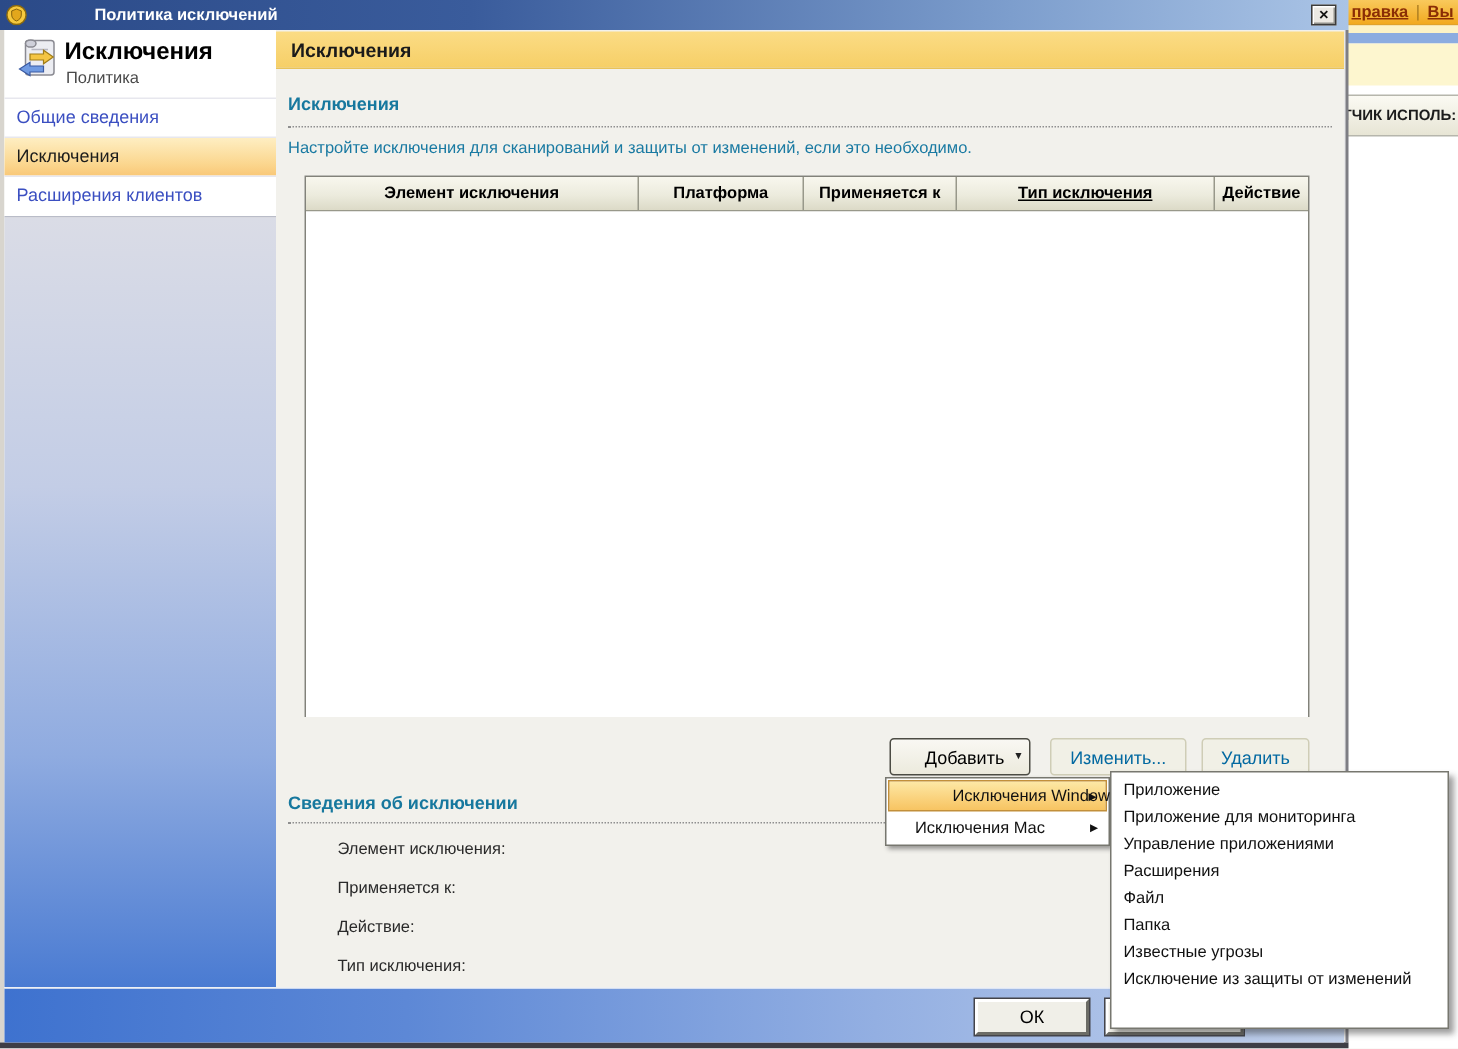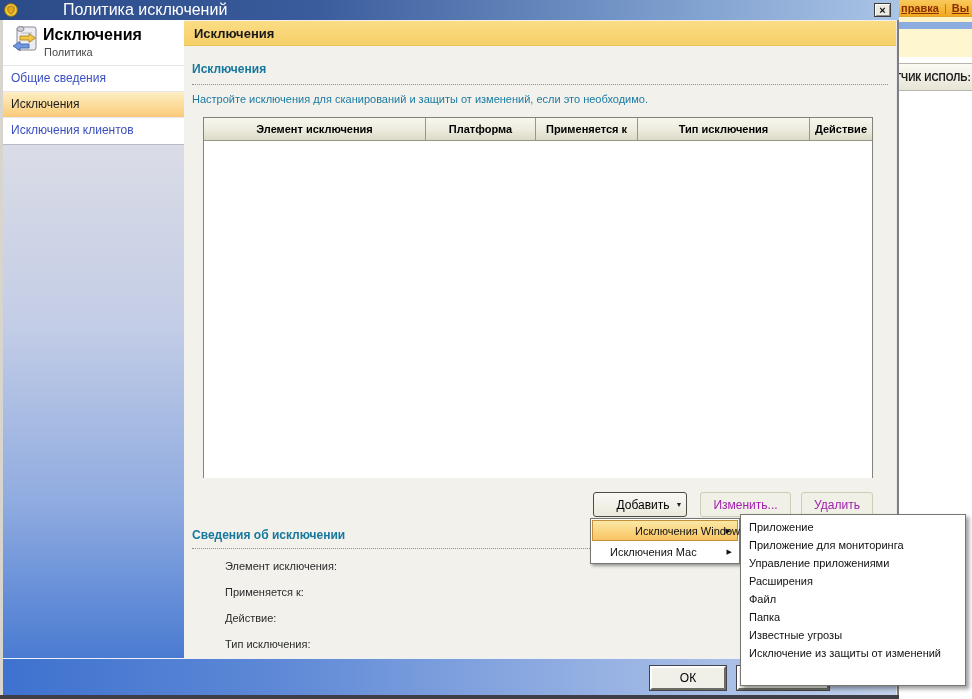--- a/index.html
+++ b/index.html
@@ -28,21 +28,21 @@
     border-top:1px solid #b6b6ac; border-bottom:1px solid #b6b6ac;
     display:flex; align-items:center; overflow:hidden;
     font-weight:bold; font-size:10px; color:#1c1c1c; white-space:nowrap; }
 
   
   #dialog { left:0; top:0; width:899px; height:699px; z-index:1; }
 
   .titlebar { left:0; top:0; width:899px; height:20px;
     background:linear-gradient(90deg,#2b4a88 0%, #3a5c9c 35%, #7d9ecd 75%, #aac4e6 100%);
     display:flex; align-items:center; padding-left:4px; gap:5px; }
-  .titlebar-text { color:#ffffff; font-weight:normal; font-size:16px; white-space:nowrap;padding-left:40px; }
+  .titlebar-text { color:#ffffff; font-weight:bold; font-size:11px; white-space:nowrap;padding-left:40px; }
   .close-btn { position:absolute; right:8px; top:3px; width:17px; height:14px;
     background:#ece9e3; border:1px solid #3c3c3c;
     box-shadow:inset 1px 1px 0 #ffffff, inset -1px -1px 0 #8f8f8a;
     display:flex; align-items:center; justify-content:center;
     font-size:11px; font-weight:bold; color:#111; line-height:1; cursor:default; }
 
   .frame-left  { left:0; top:20px; width:3px; height:675px; background:#d8d5ce; }
   .frame-right { left:896px; top:20px; width:3px; height:675px; background:#7e7e84; border-left:1px solid #e9e9e9; }
   .frame-bottom{ left:0; top:695px; width:899px; height:4px; background:#3e3e46; }
 
@@ -79,21 +79,21 @@
     border-bottom:1px solid #98988a; }
   .exc-th { display:flex; align-items:center; justify-content:center;
     font-weight:bold; font-size:11px; color:#000;
     border-right:1px solid #98988a; white-space:nowrap; overflow:hidden; }
   .exc-th:last-child { border-right:none; }
 
   .btn { position:absolute; height:25px; border-radius:3px; font-size:12px;
     display:flex; align-items:center; justify-content:center; gap:6px; cursor:pointer;
     background:linear-gradient(180deg,#f9f8f3,#eceadd); }
   .btn.enabled { border:1px solid #4c4c44; color:#000; }
-  .btn.disabled { border:1px solid #cfcdb6; color:#a21caf; background:#f1f0e6; cursor:default; }
+  .btn.disabled { border:1px solid #cfcdb6; color:#0369a1; background:#f1f0e6; cursor:default; }
   .caret { font-size:7px; line-height:1; color:#222; }
 
   .detail-label { position:absolute; left:225px; font-size:11px; color:#2a2a2a; white-space:nowrap; }
 
   
   .bottom-bar { left:3px; top:658px; width:893px; height:37px;
     background:linear-gradient(90deg,#3e72cf 0%, #5d88d6 30%, #93afe2 65%, #c3d2ec 100%);
     border-top:1px solid #eef0f4; z-index:2; }
   .dlg-btn { position:absolute; height:24px; background:#f0efe8;
     border-top:2px solid #ffffff; border-left:2px solid #ffffff;
@@ -165,38 +165,38 @@
           <line x1="13" y1="8" x2="24" y2="8" stroke="#b8b8c2" stroke-width="1"></line>
           <path d="M12 11 H21 V8.5 L27.5 13 L21 17.5 V15 H12 Z" fill="#f4c544" stroke="#a07d18" stroke-width="0.8"></path>
           <path d="M21 19 H12 V16.5 L5 21 L12 25.5 V23 H21 Z" fill="#6f9ae2" stroke="#3a5aa2" stroke-width="0.8"></path>
         </svg>
       </span>
       <span class="sidebar-head-title">Исключения</span>
       <span class="sidebar-head-sub">Политика</span>
     </div>
     <div class="nav-item">Общие сведения</div>
     <div class="nav-item selected">Исключения</div>
-    <div class="nav-item">Исключения клиентов</div>
+    <div class="nav-item">Расширения клиентов</div>
   </div>
 
   <div class="abs content"></div>
   <div class="abs content-header">
     <span>Исключения</span>
   </div>
 
   <div class="abs section-title" style="left:192px; top:62px;">Исключения</div>
   <div class="abs dotted" style="left:192px; top:84px; width:696px;"></div>
   <div class="abs section-desc" style="left:192px; top:93px;">Настройте исключения для сканирований и защиты от изменений, если это необходимо.</div>
 
   <div class="abs exc-table">
     <div class="exc-thead">
       <div class="exc-th" style="width:222px;">Элемент исключения</div>
       <div class="exc-th" style="width:110px;">Платформа</div>
       <div class="exc-th" style="width:102px;">Применяется к</div>
-      <div class="exc-th" style="width:172px;">Тип исключения</div>
+      <div class="exc-th" style="width:172px;text-decoration:underline;">Тип исключения</div>
       <div class="exc-th" style="width:62px;">Действие</div>
     </div>
     <div style="height:337px; background:#fff;"></div>
   </div>
 
   <div class="btn enabled" style="left:593px; top:492px; width:94px;padding-left:19px;">
     <span>Добавить</span>
     <span class="caret">▼</span>
   </div>
   <div class="btn disabled" style="left:700px; top:492px; width:91px;">

